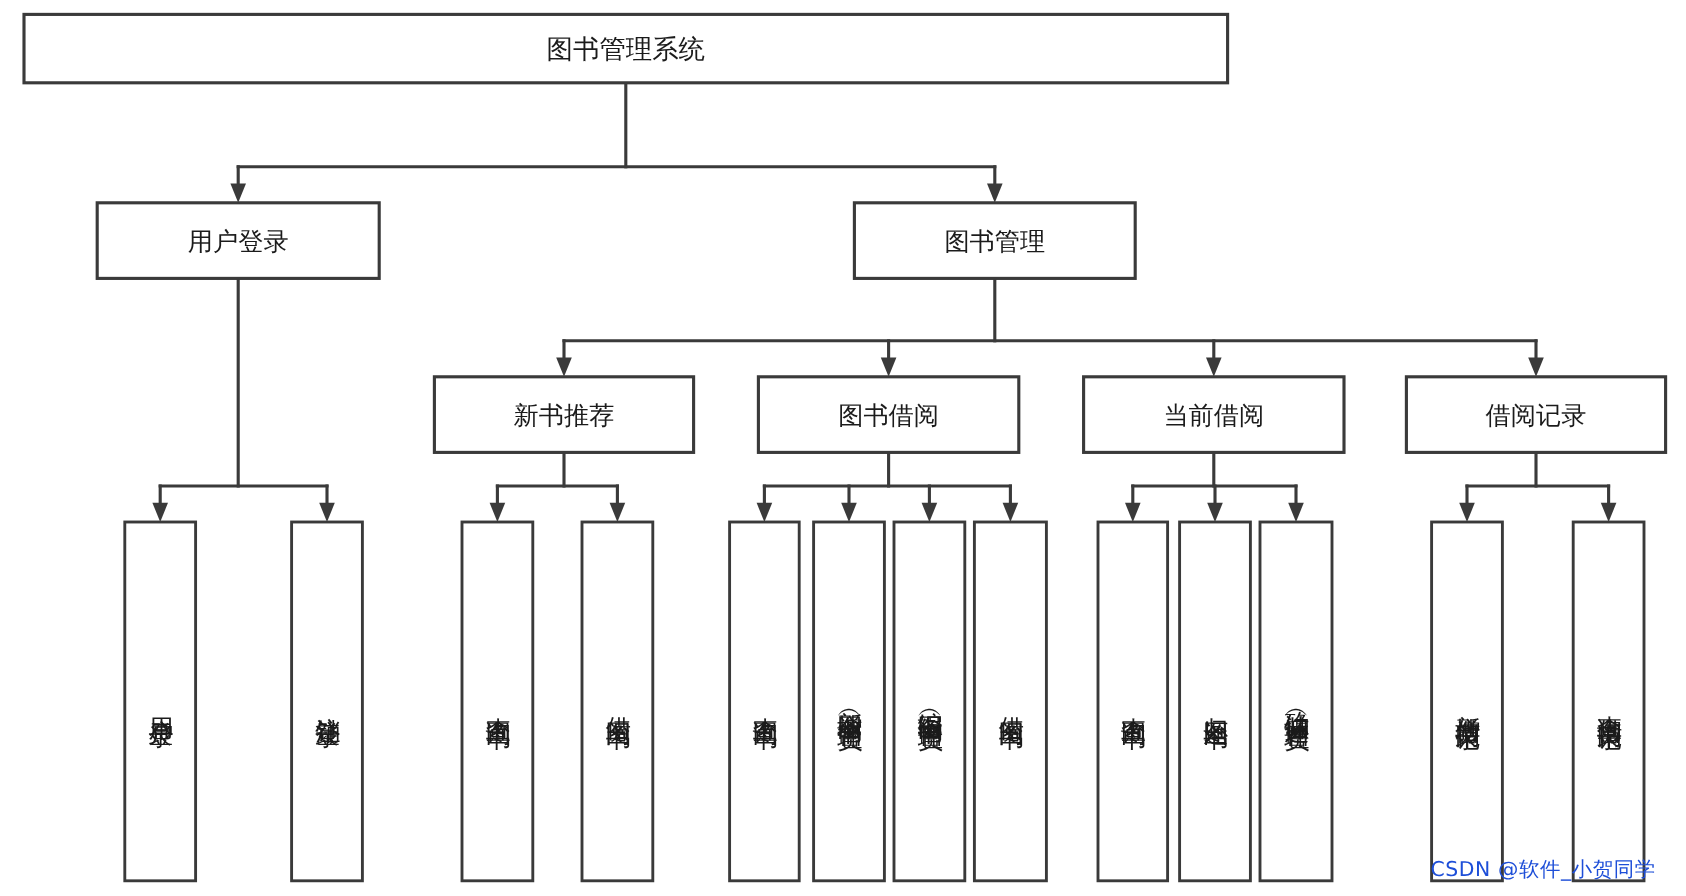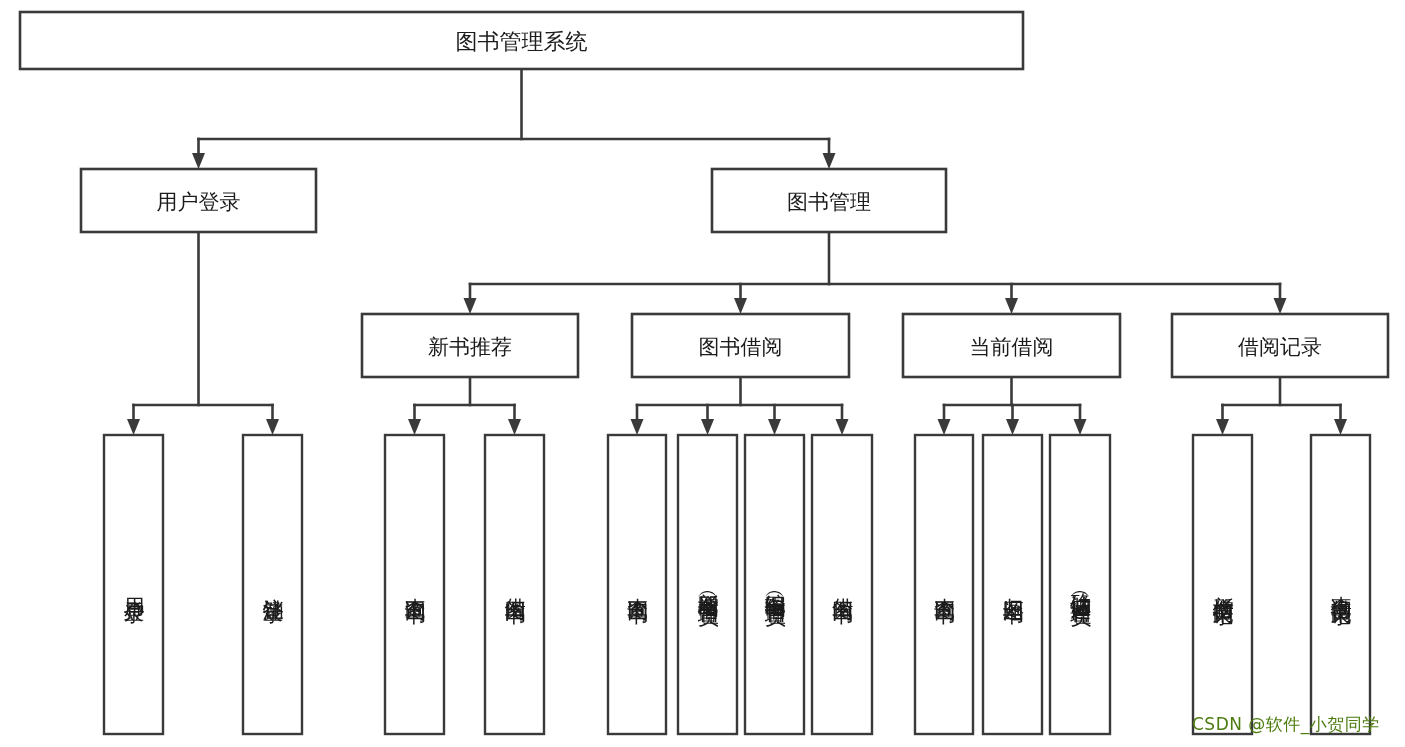--- a/index.html
+++ b/index.html
@@ -242,14 +242,14 @@
       <div class="vert-text-wrap" style="left: 1050px; top: 435px; width: 60px; height: 299px;">
         <span class="vert-text">确认归还（管理员）</span>
       </div>
       <div class="vert-text-wrap" style="left: 1193px; top: 435px; width: 59px; height: 299px;">
         <span class="vert-text">新增借阅记录</span>
       </div>
       <div class="vert-text-wrap" style="left: 1311px; top: 435px; width: 59px; height: 299px;">
         <span class="vert-text">查询借阅记录</span>
       </div>
     </div>
-  <div class="watermark" style="left: 1192px; top: 713px; color: #4d7c0f;">CSDN @软件_小贺同学</div>
+  <div class="watermark" style="left: 1192px; top: 713px; color: #1d4ed8;">CSDN @软件_小贺同学</div>
 </div>
 
 </body></html>

